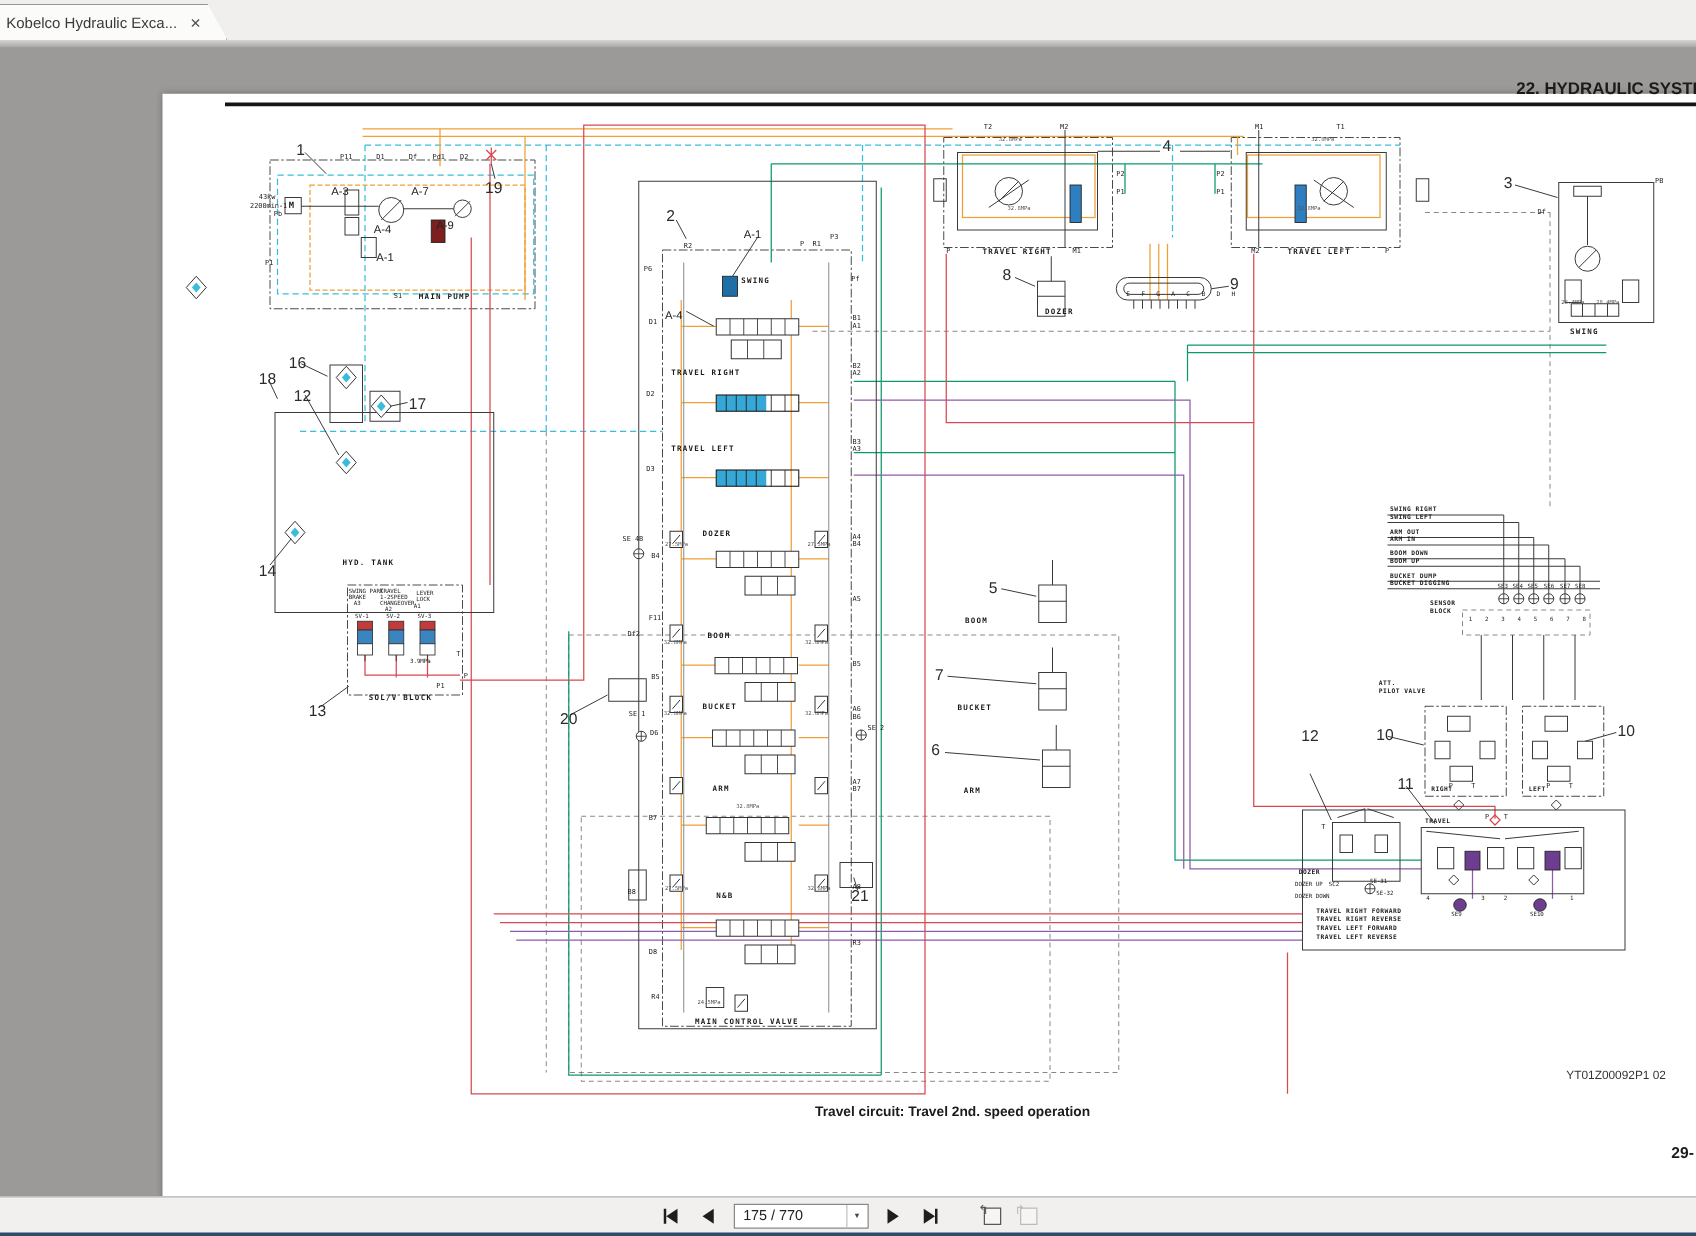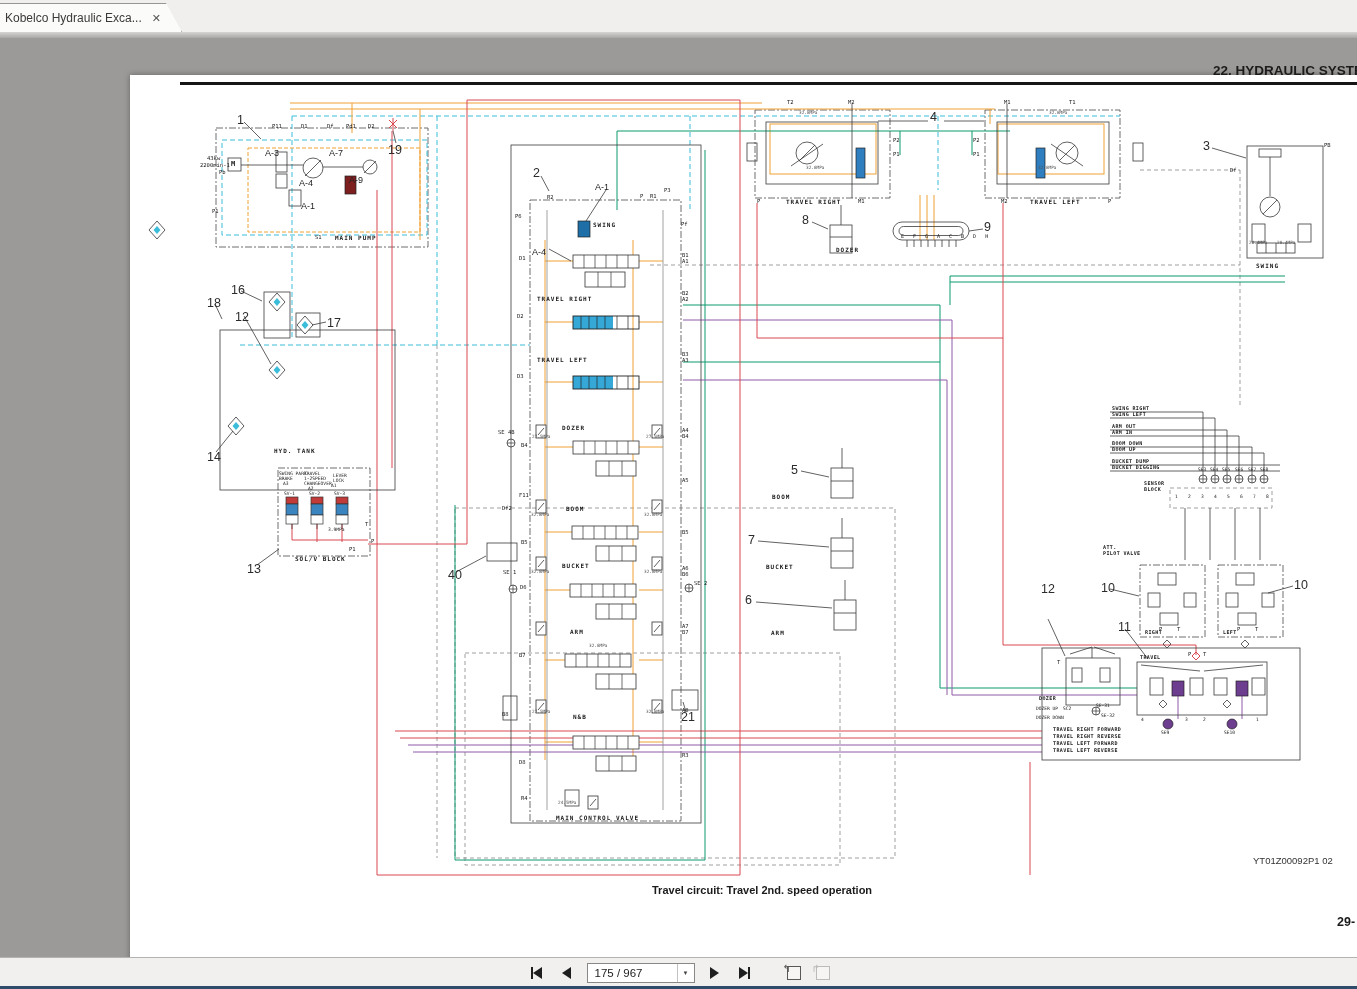--- a/index.html
+++ b/index.html
@@ -520,38 +520,38 @@
     <div class="callout" style="left: 984px; top: 220px;">9</div>
     <div class="callout" style="left: 791px; top: 463px;">5</div>
     <div class="callout" style="left: 748px; top: 533px;">7</div>
     <div class="callout" style="left: 745px; top: 593px;">6</div>
     <div class="callout" style="left: 247px; top: 562px;">13</div>
     <div class="callout" style="left: 207px; top: 450px;">14</div>
     <div class="callout" style="left: 235px; top: 310px;">12</div>
     <div class="callout" style="left: 231px; top: 283px;">16</div>
     <div class="callout" style="left: 327px; top: 316px;">17</div>
     <div class="callout" style="left: 207px; top: 296px;">18</div>
-    <div class="callout" style="left: 448px; top: 568px;">40</div>
+    <div class="callout" style="left: 448px; top: 568px;">20</div>
     <div class="callout" style="left: 681px; top: 710px;">21</div>
     <div class="callout" style="left: 1101px; top: 581px;">10</div>
     <div class="callout" style="left: 1294px; top: 578px;">10</div>
     <div class="callout" style="left: 1118px; top: 620px;">11</div>
     <div class="callout" style="left: 1041px; top: 582px;">12</div>
   </div>
 
 <div class="toolbar">
   <div class="tb-btn">
       <span class="stopbar"></span>
       <span class="tri l"></span>
     </div>
   <div class="tb-btn">
       <span class="tri l"></span>
     </div>
   <div class="pagebox">
-    <span class="val">175 / 967</span>
+    <span class="val">175 / 770</span>
     <span class="dd">
         <span>▼</span>
       </span>
   </div>
   <div class="tb-btn">
       <span class="tri r"></span>
     </div>
   <div class="tb-btn">
       <span class="tri r"></span>
       <span class="stopbar"></span>

